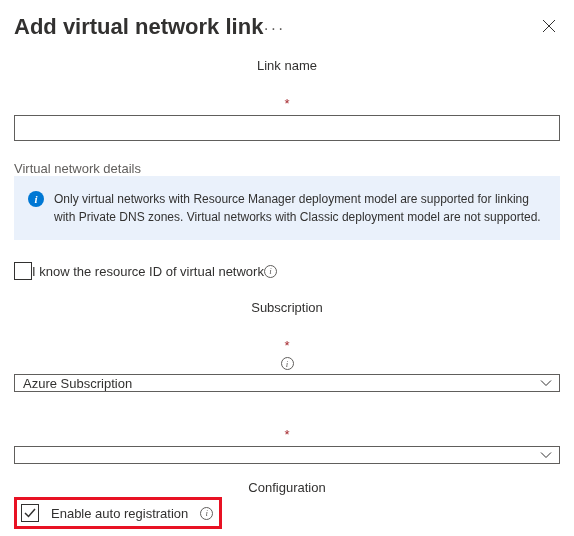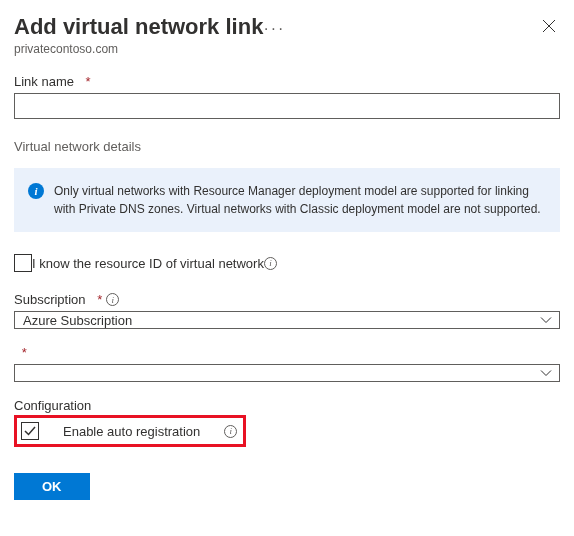--- a/index.html
+++ b/index.html
@@ -54,37 +54,37 @@
     .field-block {
       margin-bottom: 16px;
     }
     .label {
       font-size: 13px;
       color: #323130;
       margin-bottom: 4px;
       display: flex;
       align-items: center;
       gap: 4px;
+      flex-direction: column;
     }
     .required {
       color: #a4262c;
     }
     .text-input {
       width: 100%;
       height: 26px;
       border: 1px solid #605e5c;
       padding: 0 8px;
       font-size: 13px;
       font-family: inherit;
       background: #fff;
     }
     .section-title {
       font-size: 13px;
       color: #605e5c;
-      margin-bottom: 14px;
       margin-top: 20px;
     }
     .info-box {
       background: #eaf1fb;
       padding: 14px 14px 14px 14px;
       display: flex;
       gap: 10px;
       align-items: flex-start;
       margin-bottom: 22px;
     }
@@ -167,21 +167,21 @@
       right: 8px;
       top: 50%;
       transform: translateY(-50%);
       pointer-events: none;
     }
     .highlight-box {
       border: 3px solid #e81123;
       padding: 4px 6px 4px 4px;
       display: inline-flex;
       align-items: center;
-      gap: 24px;
+      gap: 12px;
       margin-bottom: 26px;
     }
     .ok-btn {
       background: #0078d4;
       color: #fff;
       border: none;
       padding: 6px 28px;
       font-size: 13px;
       font-family: inherit;
       cursor: pointer;
@@ -196,21 +196,20 @@
 <body>
 
 
 
 <div class="header">
   <div>
     <div class="header-left">
       <h1 class="title">Add virtual network link</h1>
       <span class="dots">···</span>
     </div>
-    <div class="subtitle">privatecontoso.com</div>
   </div>
   <span class="close-btn">
     <svg width="14" height="14" viewBox="0 0 14 14">
         <path d="M1 1 L13 13 M13 1 L1 13" stroke="#323130" stroke-width="1"></path>
       </svg>
   </span>
 </div>
 
 <div class="field-block">
   <div class="label">

